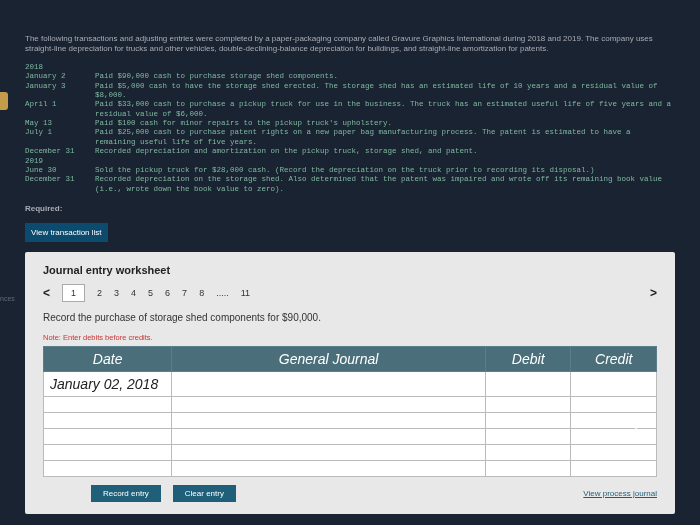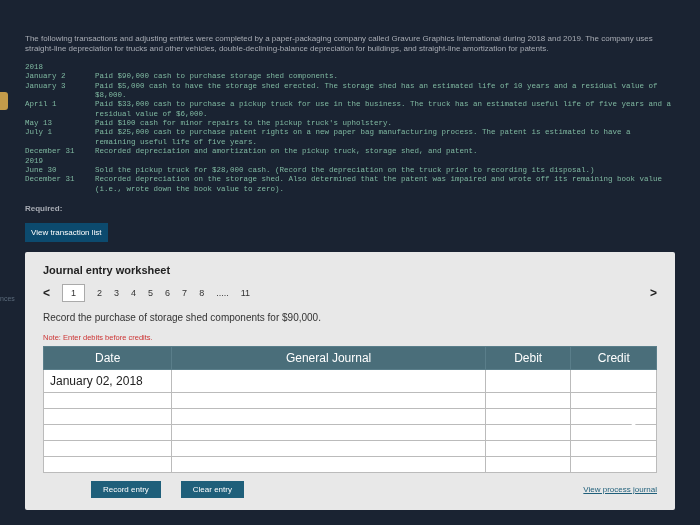--- a/index.html
+++ b/index.html
@@ -80,42 +80,42 @@
     .instr {
       font-size: 10px;
       color: #333;
       margin-bottom: 10px;
     }
     .note {
       font-size: 7.5px;
       color: #c33;
       margin-bottom: 4px;
     }
-    .je-table { border-collapse: collapse; width: 100%; font-size: 12px; }
+    .je-table { border-collapse: collapse; width: 100%; font-size: 14px; font-style: italic; }
     .je-table th {
       background: #4a6e7a;
       color: #fff;
       padding: 4px 6px;
       font-weight: normal;
       border: 1px solid #5a7e8a;
       text-align: center;
     }
     .je-table td {
       background: #fff;
       border: 1px solid #bbb;
       padding: 4px 6px;
       height: 16px;
       margin-top: 24px;
     }
     .je-table td.date-col { width: 90px; }
     .je-table td.gj-col { width: 220px; }
     .je-table td.amt-col { width: 60px; }
     .bottom-btns {
       display: flex;
-      gap: 20px;
+      gap: 12px;
       margin-top: 8px;
       padding-left: 48px;
     }
     .bottom-btns .btn {
       background: #1f5f7a;
       color: #fff;
       padding: 4px 12px;
       font-size: 8px;
       cursor: pointer;
     }

